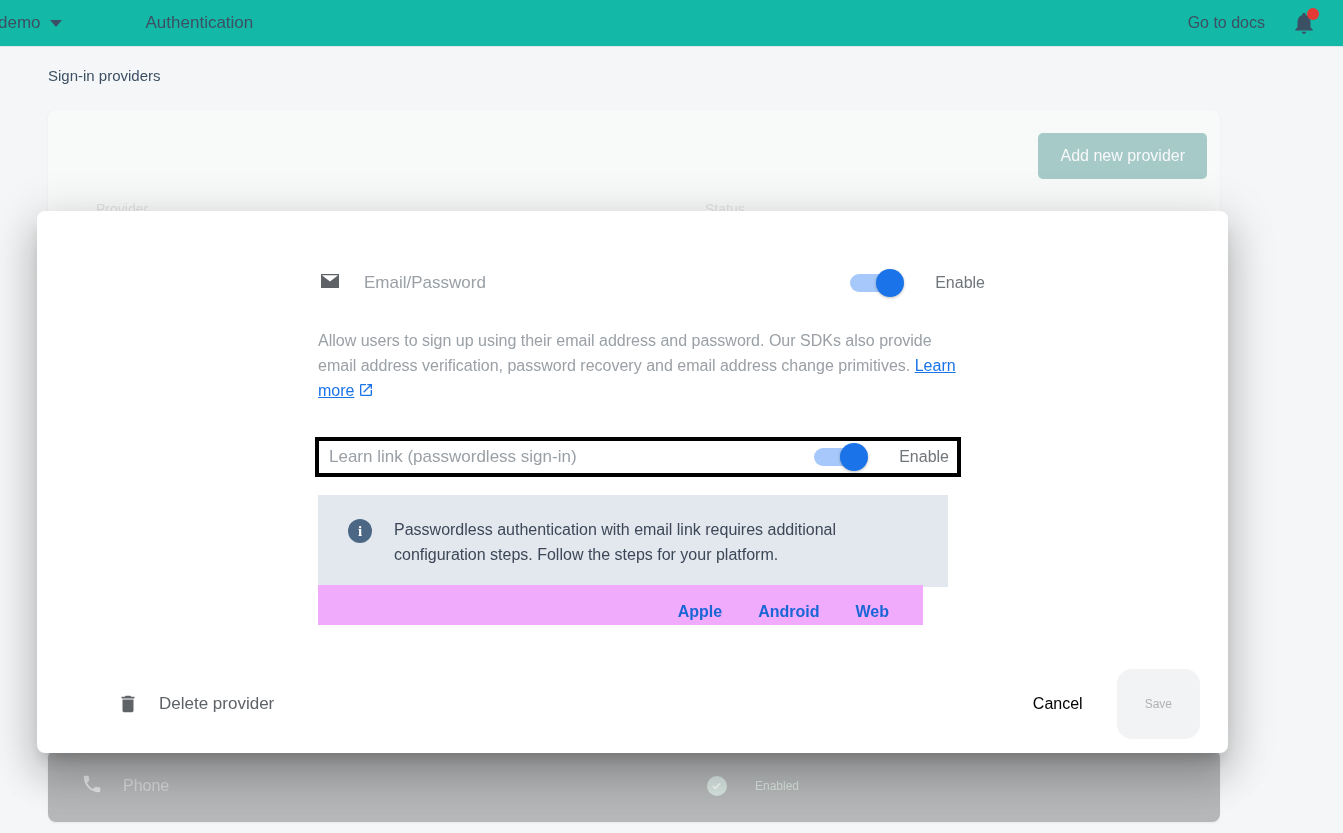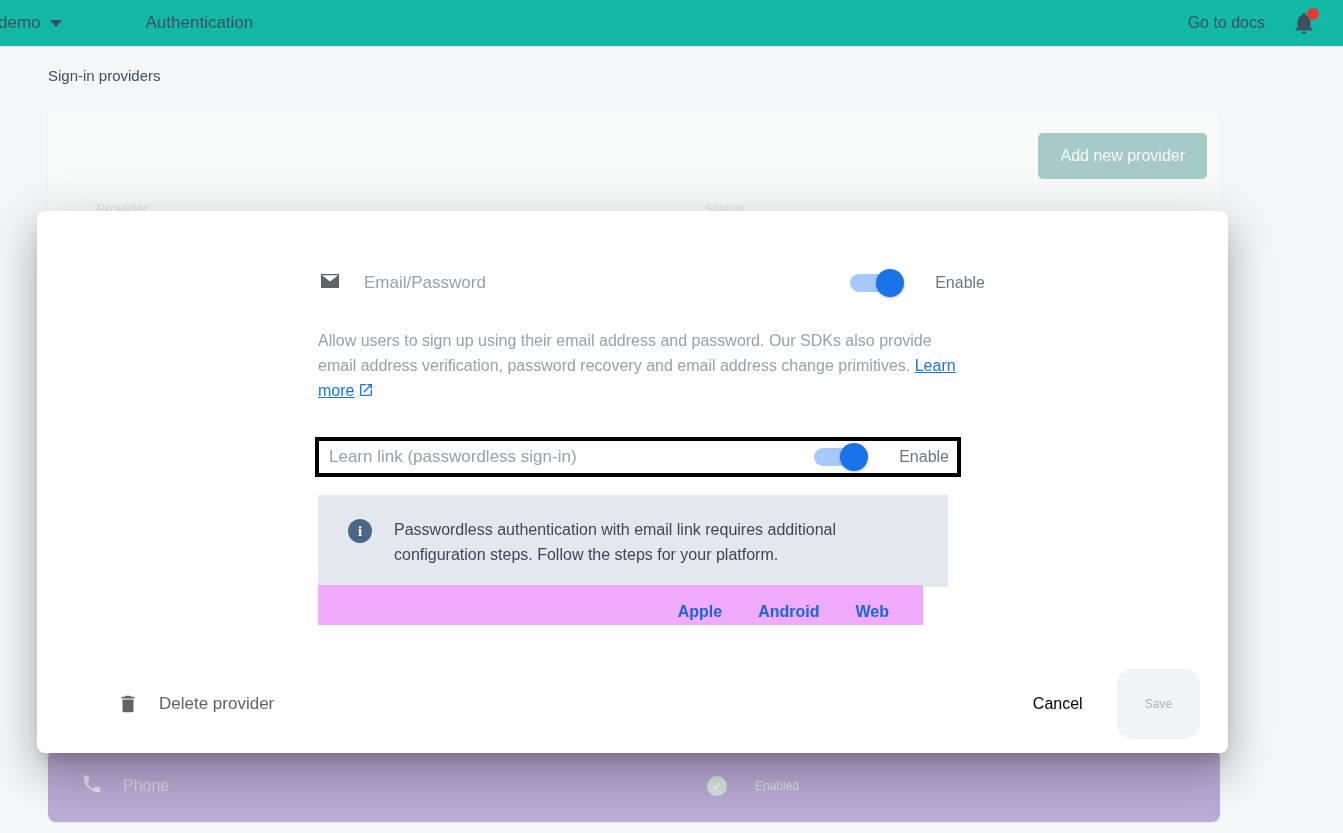--- a/index.html
+++ b/index.html
@@ -115,21 +115,21 @@
     color: #b9bcc0;
   }
   .col-head.provider { left: 32px; margin-left: 16px; }
   .col-head.status   { left: 657px; }
 
   .phone-card {
     position: absolute;
     top: 703px; left: 48px;
     width: 1172px;
     height: 72px;
-    background: #4c1d95;
+    background: #404040;
     border-radius: 8px;
     box-shadow: 0 1px 3px rgba(60,64,67,.14), 0 1px 2px rgba(60,64,67,.10);
     opacity: .34;
   }
   .phone-name {
     position: absolute;
     left: 75px; top: 50%;
     transform: translateY(-50%);
     font-size: 16px;
     color: #9aa0a6;

